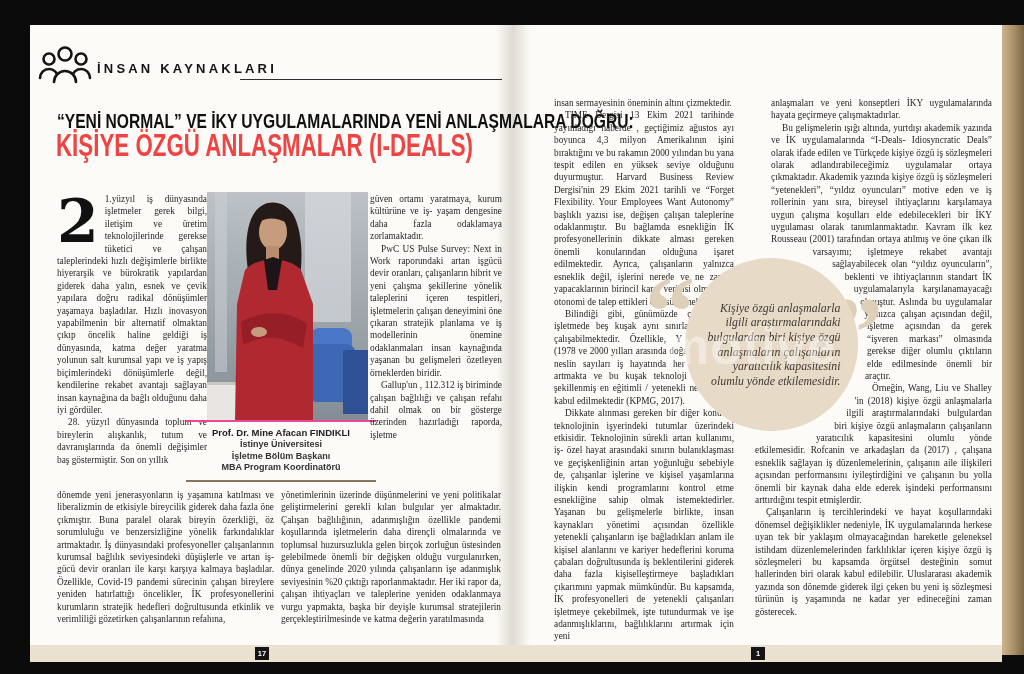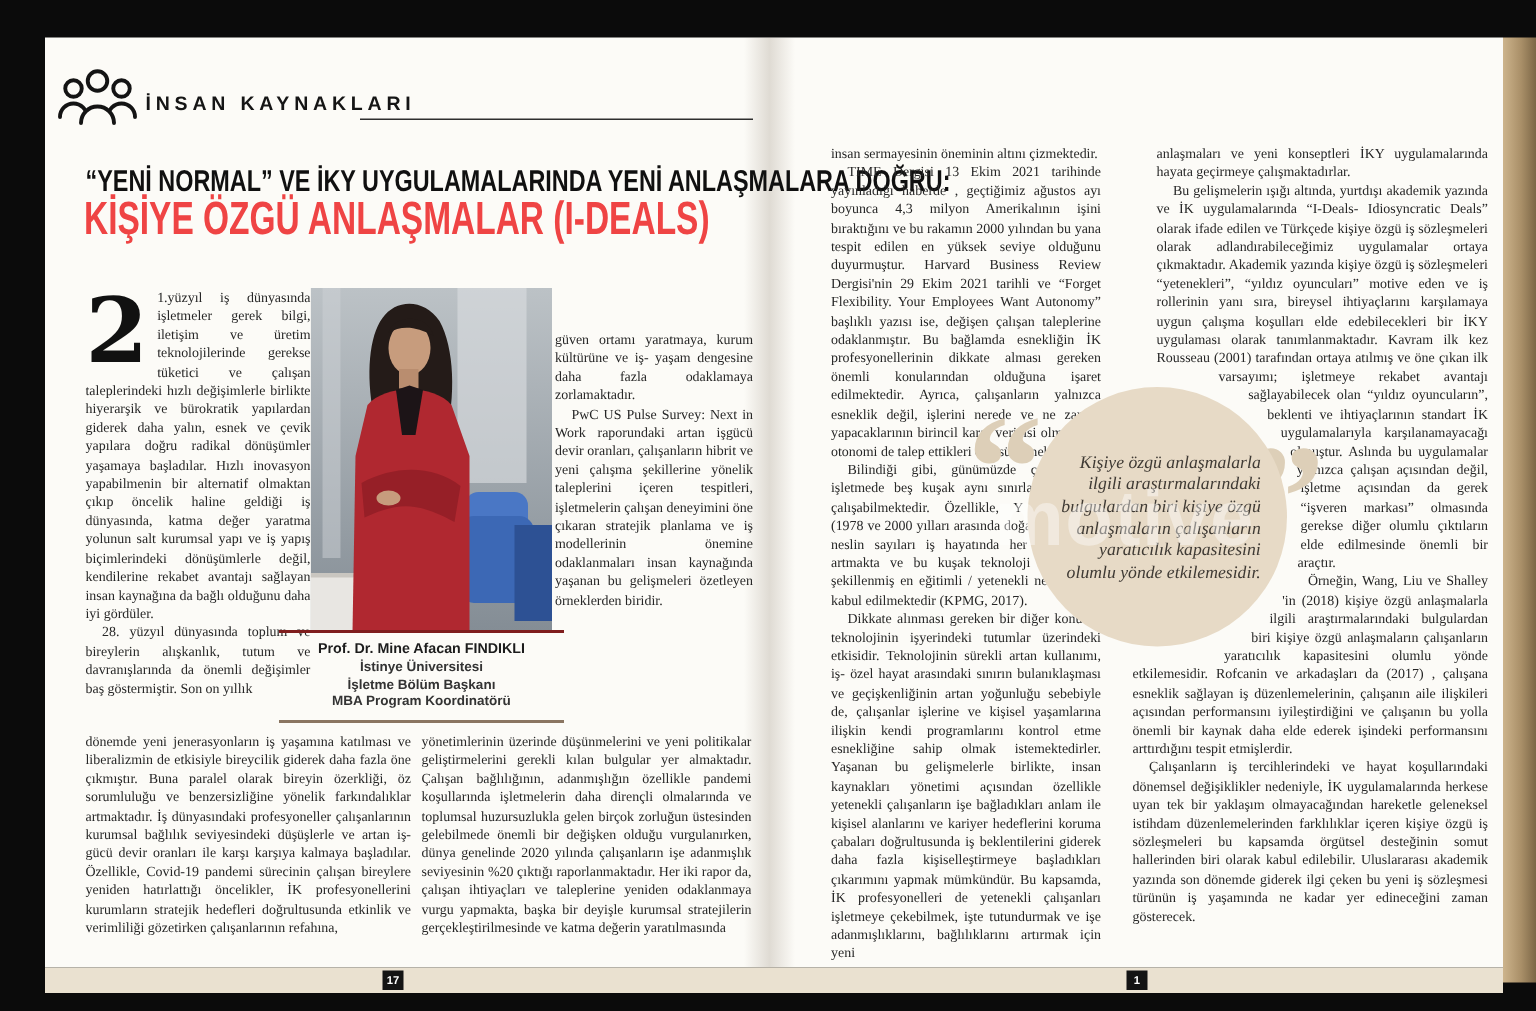--- a/index.html
+++ b/index.html
@@ -30,34 +30,34 @@
   .cond{display:inline-block;transform:scaleX(0.72);transform-origin:0 50%;}
   .cond78{display:inline-block;transform:scaleX(0.78);transform-origin:0 50%;}
 
   
   .bt{position:absolute;font-size:9.3px;line-height:12.4px;color:#262626;text-align:justify;overflow:hidden;}
   .bt p{margin:0;}
   .bt p.ind{text-indent:11px;}
   .dropcap{float:left;font:700 60px/0.82 "DejaVu Serif",serif;color:#111;margin:4px 6px 0 0;}
 
   .col1a{left:57px;top:193px;width:150px;height:296px;}
-  .col2a{left:370px;top:193px;width:132px;height:296px;margin-top:28px;}
+  .col2a{left:370px;top:193px;width:132px;height:296px;}
   .col1b{left:57px;top:489px;width:217px;height:156px;}
   .col2b{left:281px;top:489px;width:220px;height:157px;}
   .col3{left:518px;top:97px;width:180px;height:554px;margin-left:36px;}
   .colB{left:755px;top:97px;width:237px;height:552px;}
   .colB p.pad{padding-left:16px;}
   .circle-spacer{float:left;width:112px;height:338px;
                  shape-outside:circle(89px at 16px 249px);shape-margin:8px;}
 
   
   .photo{position:absolute;left:207px;top:192px;width:161px;height:229px;overflow:hidden;}
 
   
-  .caption{position:absolute;left:186px;top:420px;width:190px;border-top:2px solid #7f1d1d;
+  .caption{position:absolute;left:186px;top:420px;width:190px;border-top:2px solid #ec4899;
            border-bottom:2px solid #8a7561;padding:5px 0 6px 0;text-align:center;
            font-family:"Liberation Sans",sans-serif;color:#1c1c1c;}
   .caption .nm{font-size:9.5px;font-weight:bold;line-height:12px;}
   .caption .rl{font-size:9px;font-weight:bold;color:#333;line-height:11.5px;}
 
   
   .bigquote{position:absolute;font-family:"Liberation Serif",serif;font-weight:bold;
             color:#ddcfb8;font-size:100px;line-height:1;z-index:1;}
   .quote-circle{position:absolute;left:685px;top:258px;width:173px;height:173px;border-radius:50%;
                 background:#e7dac6;z-index:2;display:flex;align-items:center;justify-content:center;
@@ -137,20 +137,21 @@
   <div class="caption">
     <div class="nm">Prof. Dr. Mine Afacan FINDIKLI</div>
     <div class="rl">İstinye Üniversitesi</div>
     <div class="rl">İşletme Bölüm Başkanı</div>
     <div class="rl">MBA Program Koordinatörü</div>
   </div>
 
   <div class="bt col2a">
     <p>güven ortamı yaratmaya, kurum kültürüne ve iş- yaşam dengesine daha fazla odaklamaya zorlamaktadır.</p>
     <p class="ind">PwC US Pulse Survey: Next in Work raporundaki artan işgücü devir oranları, çalışanların hibrit ve yeni çalışma şekillerine yönelik taleplerini içeren tespitleri, işletmelerin çalışan deneyimini öne çıkaran stratejik planlama ve iş modellerinin önemine odaklanmaları insan kaynağında yaşanan bu gelişmeleri özetleyen örneklerden biridir.</p>
+    <p class="ind">Gallup'un , 112.312 iş biriminde çalışan bağlılığı ve çalışan refahı dahil olmak on bir gösterge üzerinden hazırladığı raporda, işletme</p>
   </div>
 
   <div class="bt col1b">
     <p>dönemde yeni jenerasyonların iş yaşamına katılması ve liberalizmin de etkisiyle bireycilik giderek daha fazla öne çıkmıştır. Buna paralel olarak bireyin özerkliği, öz sorumluluğu ve benzersizliğine yönelik farkındalıklar artmaktadır. İş dünyasındaki profesyoneller çalışanlarının kurumsal bağlılık seviyesindeki düşüşlerle ve artan iş-gücü devir oranları ile karşı karşıya kalmaya başladılar. Özellikle, Covid-19 pandemi sürecinin çalışan bireylere yeniden hatırlattığı öncelikler, İK profesyonellerini kurumların stratejik hedefleri doğrultusunda etkinlik ve verimliliği gözetirken çalışanlarının refahına,</p>
   </div>
   <div class="bt col2b">
     <p>yönetimlerinin üzerinde düşünmelerini ve yeni politikalar geliştirmelerini gerekli kılan bulgular yer almaktadır. Çalışan bağlılığının, adanmışlığın özellikle pandemi koşullarında işletmelerin daha dirençli olmalarında ve toplumsal huzursuzlukla gelen birçok zorluğun üstesinden gelebilmede önemli bir değişken olduğu vurgulanırken, dünya genelinde 2020 yılında çalışanların işe adanmışlık seviyesinin %20 çıktığı raporlanmaktadır. Her iki rapor da, çalışan ihtiyaçları ve taleplerine yeniden odaklanmaya vurgu yapmakta, başka bir deyişle kurumsal stratejilerin gerçekleştirilmesinde ve katma değerin yaratılmasında</p>
   </div>
 
   <div class="bt col3">

